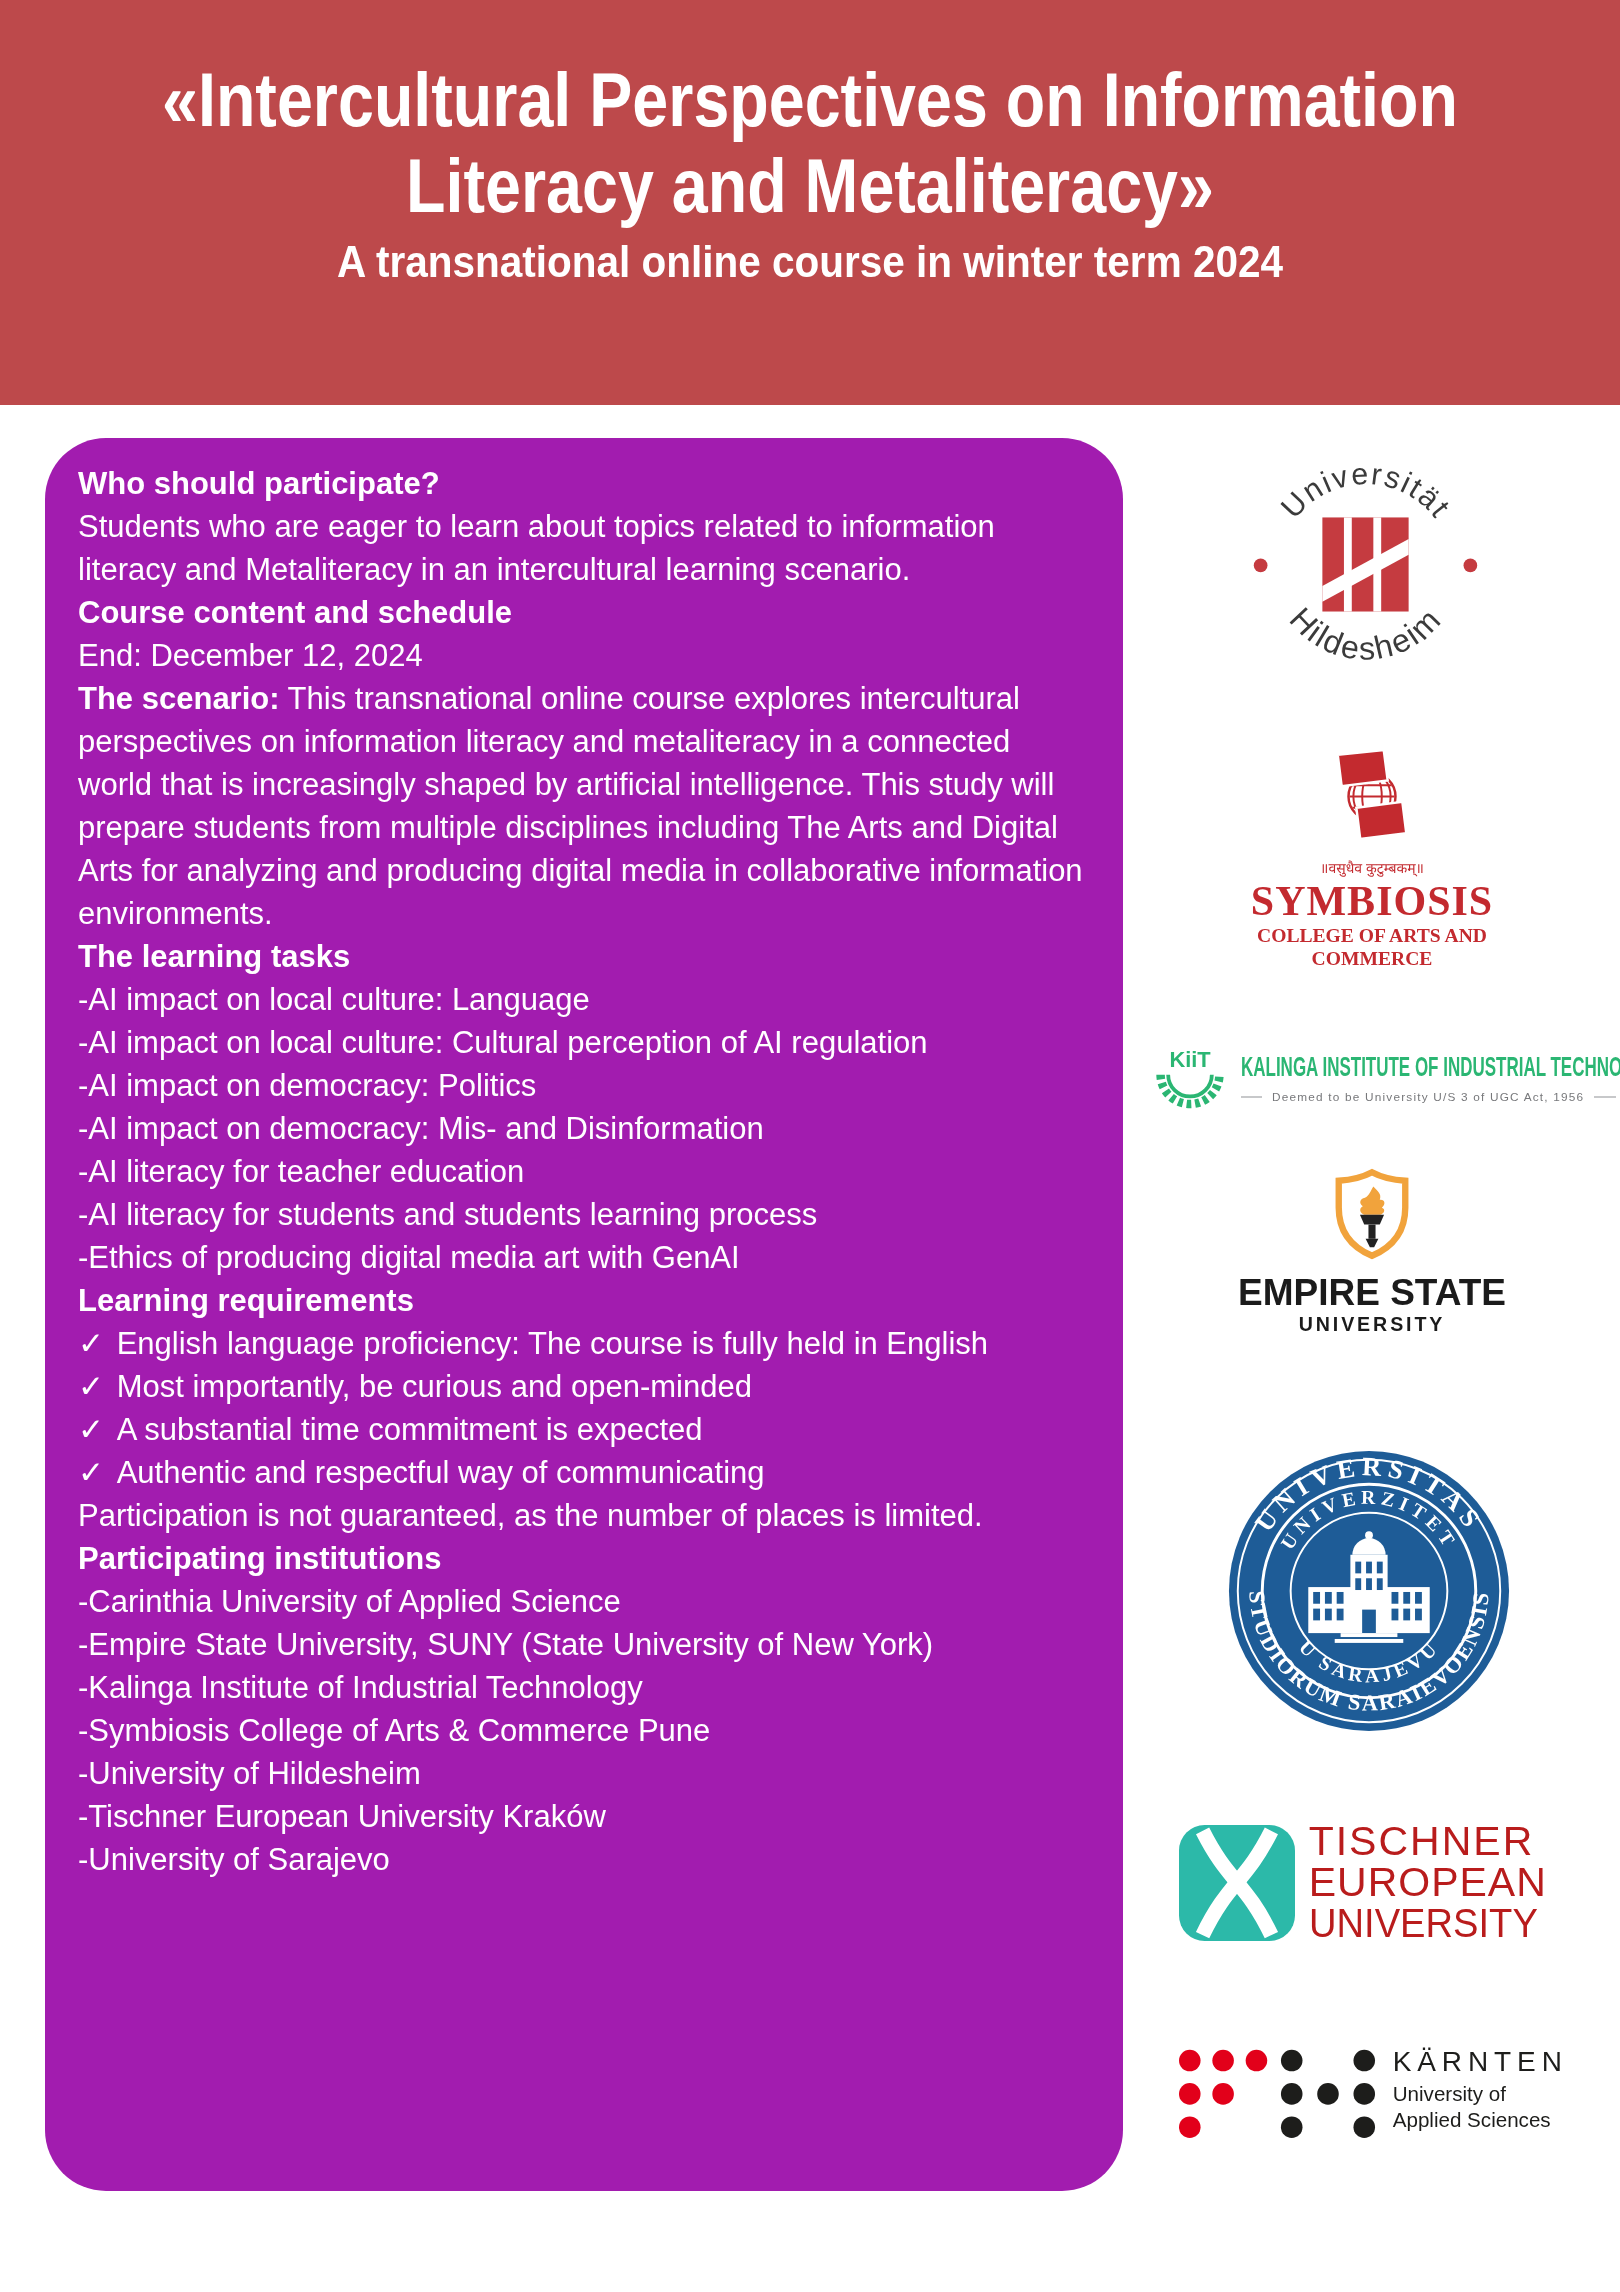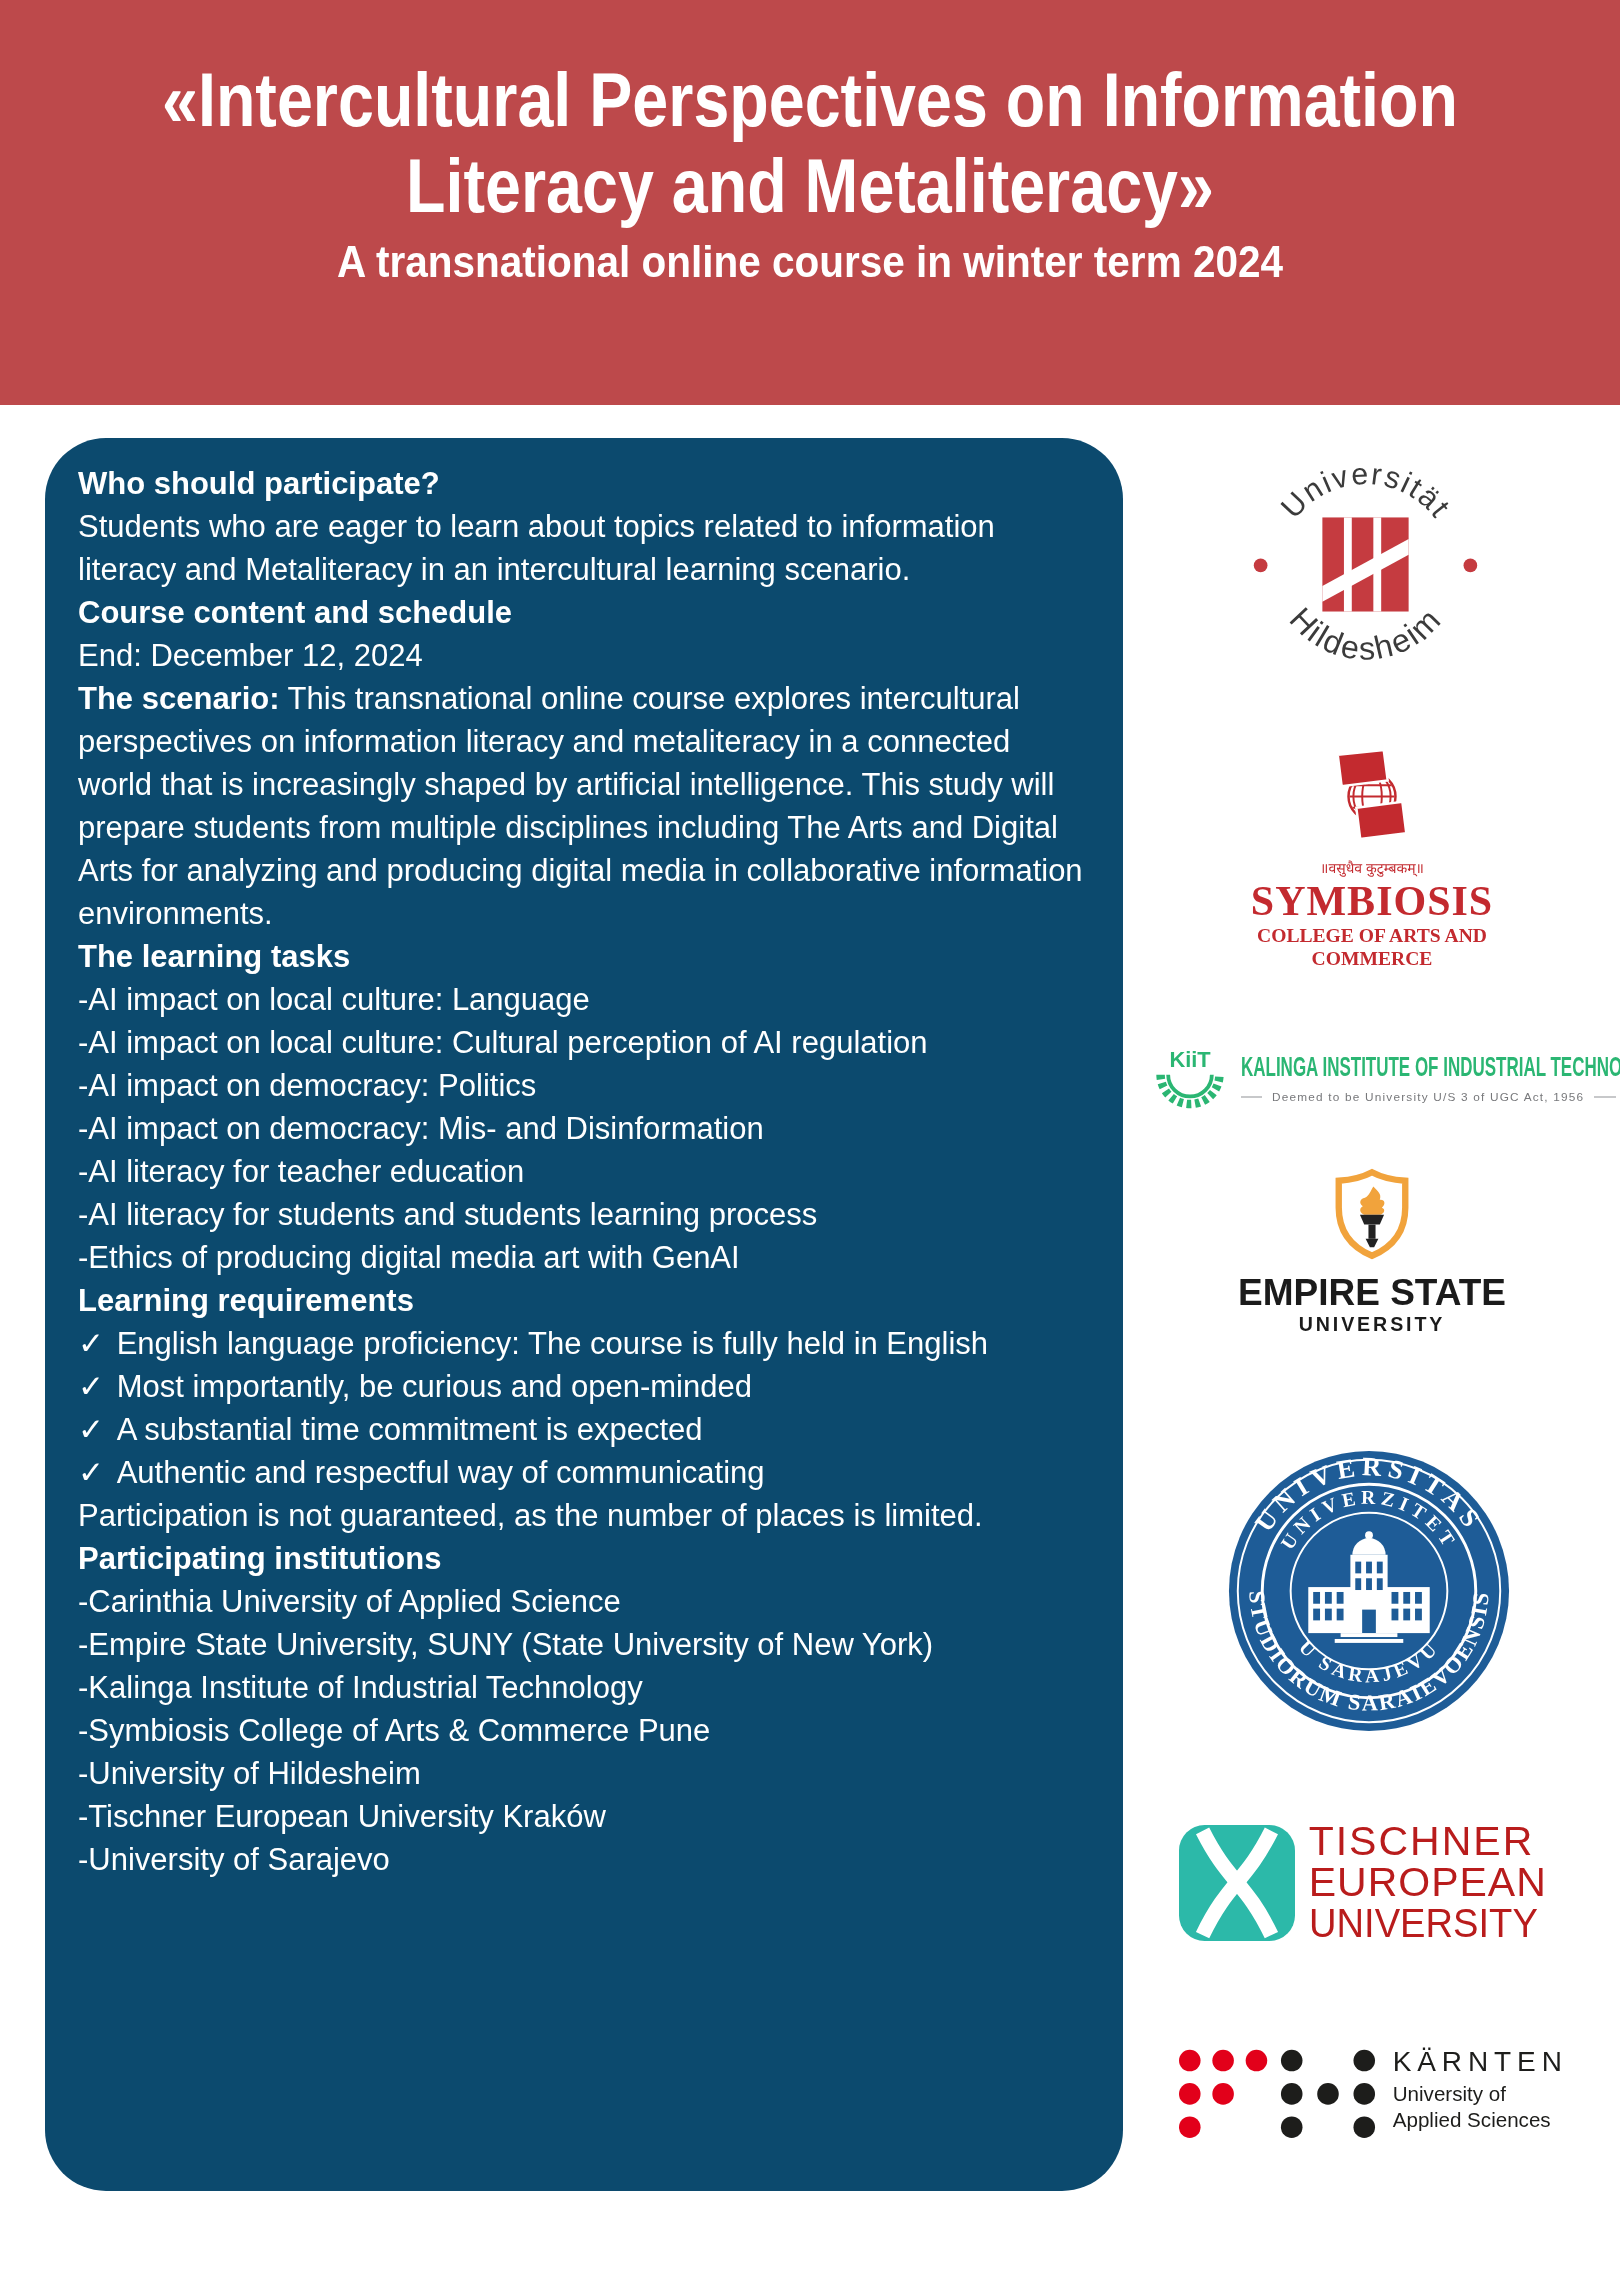--- a/index.html
+++ b/index.html
@@ -10,21 +10,21 @@
   .banner { position:absolute; left:0; top:0; width:1620px; height:405px;
             background:#BD494B; color:#ffffff; text-align:center; }
   .title { margin:0; padding-top:57px; font-size:76px; line-height:86px; font-weight:700;
            transform:scaleX(0.85); transform-origin:50% 0; letter-spacing:0; }
   .title .tl { display:block; }
   .subtitle { margin-top:3.9px; font-size:45px; line-height:57px; font-weight:700;
               transform:scaleX(0.90); transform-origin:50% 0; }
 
   
   .card { position:absolute; left:45px; top:438px; width:1078px; height:1753px;
-          background:#0c4a6e; border-radius:61px; color:#ffffff;
+          background:#a21caf; border-radius:61px; color:#ffffff;
           padding:23.5px 33px; box-sizing:border-box; overflow:hidden; }
   .card p { margin:0; font-size:31px; line-height:43px; font-weight:400; }
   .card .h { font-weight:700; }
   .card .hi { font-weight:700; }
   .mt { margin-top:43px; }
   .one { white-space:nowrap; }
   .check { display:inline-block; margin-right:12.7px; }
 
   
   .lg { position:absolute; }

